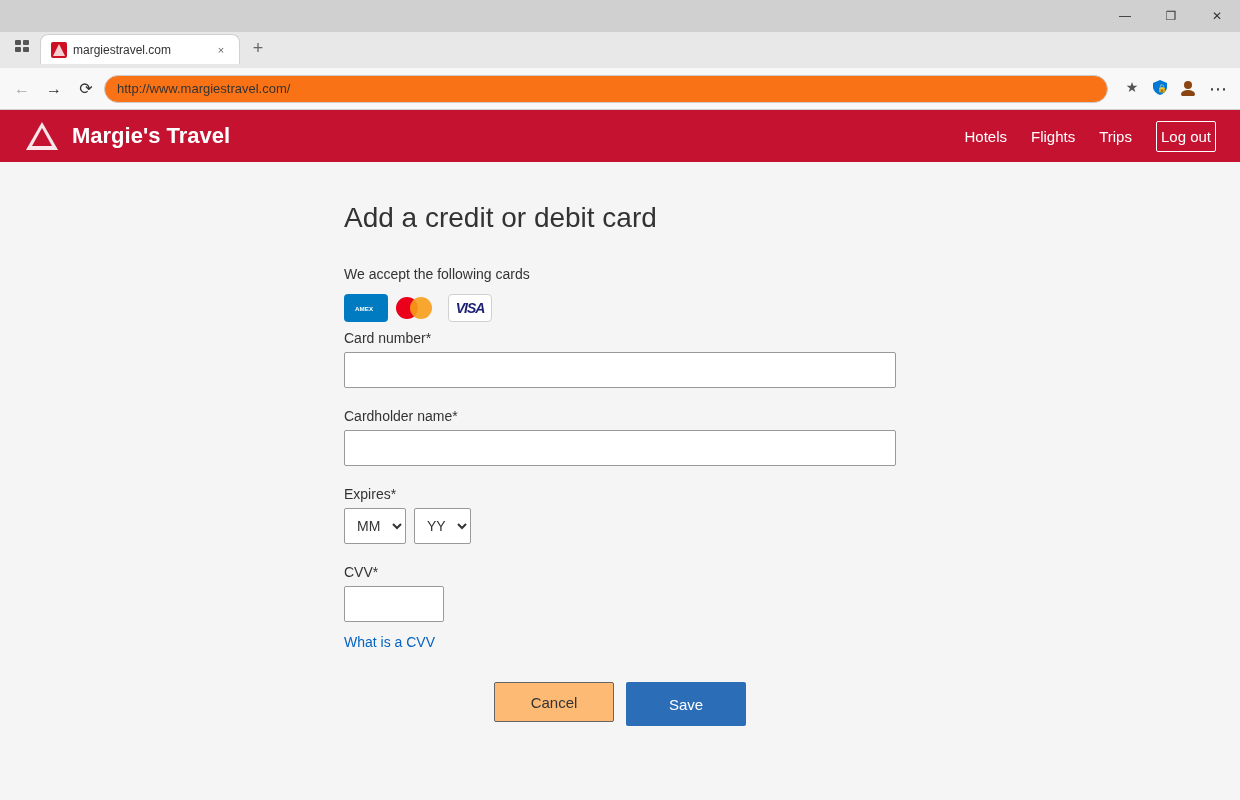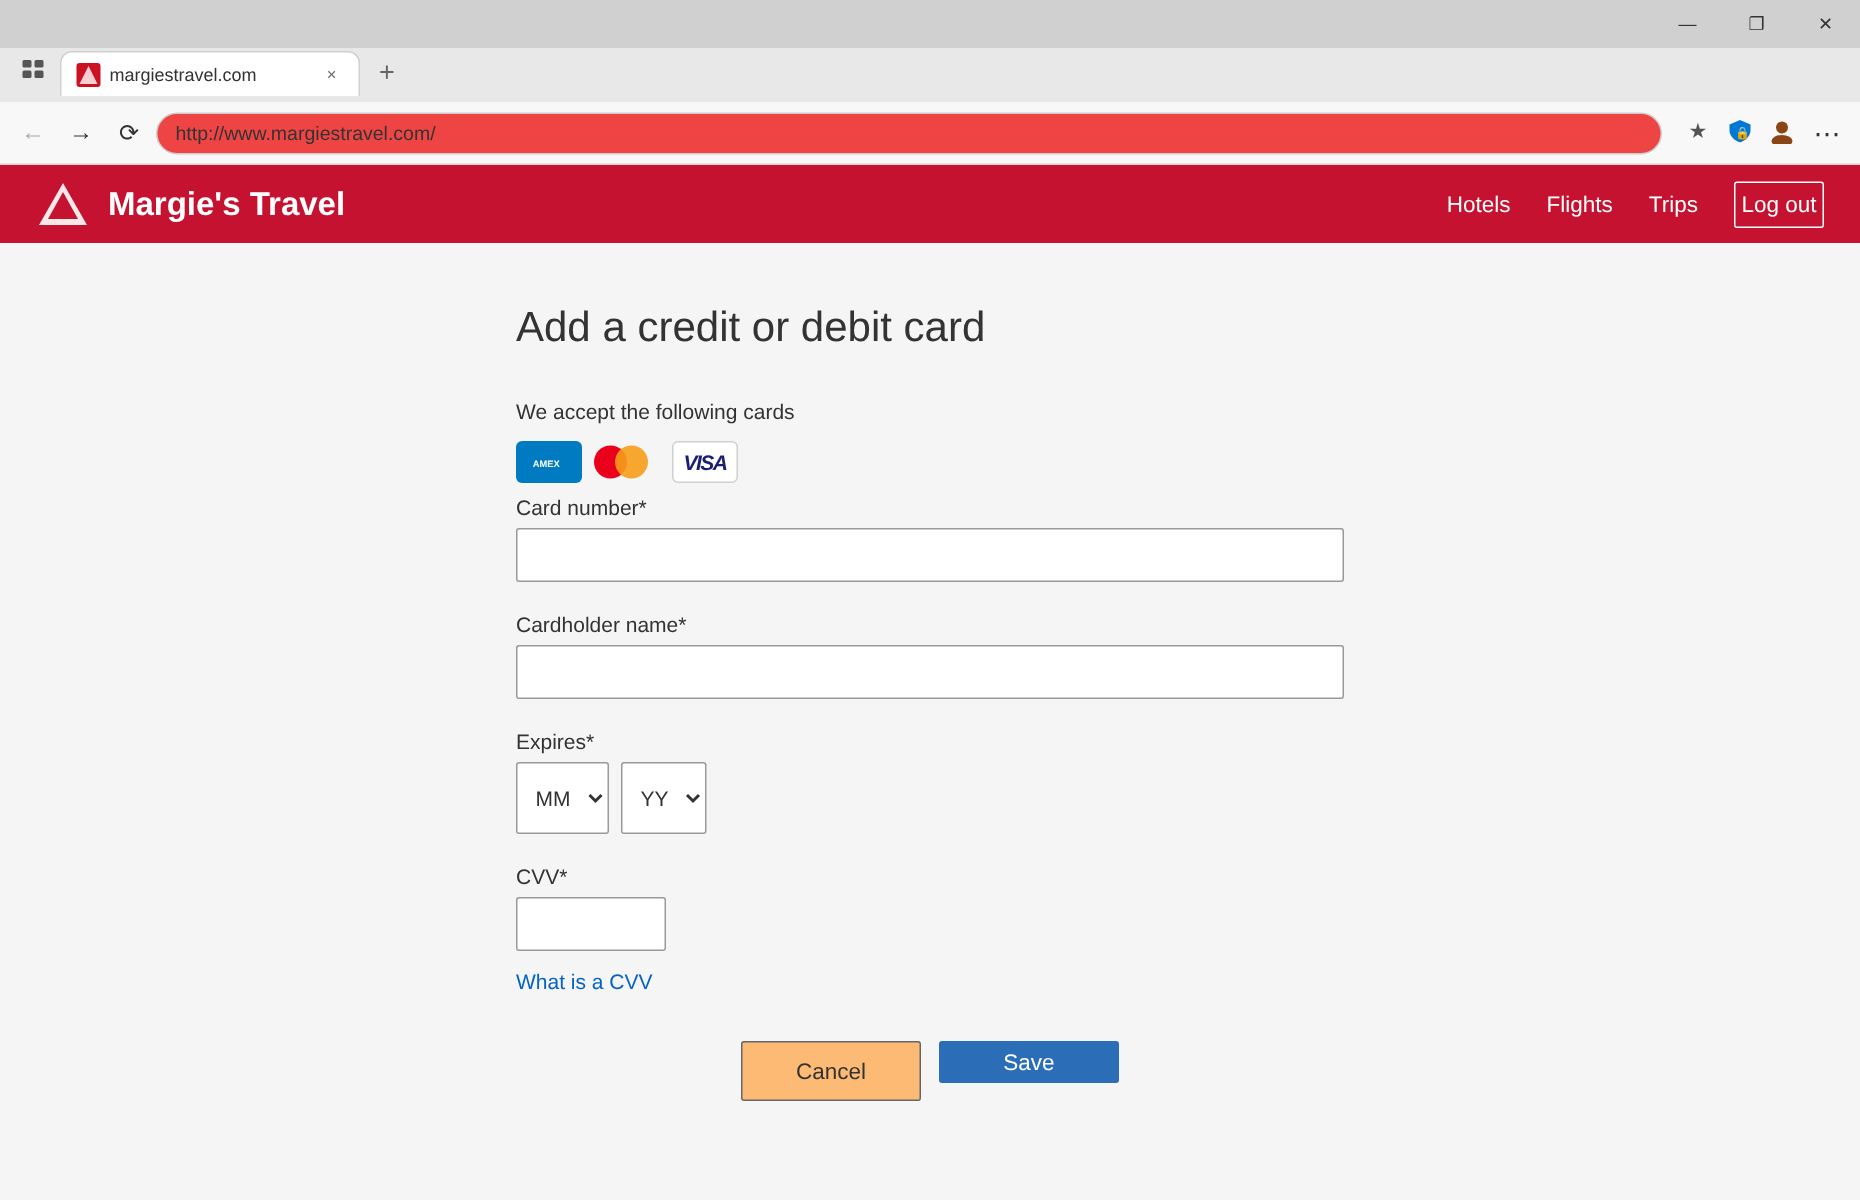--- a/index.html
+++ b/index.html
@@ -11,21 +11,21 @@
     .tab-bar { background: #e8e8e8; height: 36px; display: flex; align-items: flex-end; padding: 4px 8px; }
     .tab { background: #fff; height: 30px; min-width: 200px; max-width: 240px; display: flex; align-items: center; padding: 0 10px; border-radius: 8px 8px 0 0; border: 1px solid #d0d0d0; border-bottom: none; font-size: 12px; color: #333; gap: 6px; position: relative; }
     .tab-favicon { width: 16px; height: 16px; background: #cc1122; border-radius: 2px; display: flex; align-items: center; justify-content: center; color: white; font-size: 9px; font-weight: bold; flex-shrink: 0; }
     .tab-title { flex: 1; overflow: hidden; text-overflow: ellipsis; white-space: nowrap; font-size: 12px; }
     .tab-close { width: 16px; height: 16px; display: flex; align-items: center; justify-content: center; border-radius: 50%; font-size: 11px; color: #666; cursor: pointer; }
     .tab-new { width: 28px; height: 28px; display: flex; align-items: center; justify-content: center; border-radius: 50%; font-size: 18px; color: #666; cursor: pointer; margin-left: 4px; margin-bottom: 2px; }
 
     .browser-nav { background: #f8f8f8; height: 42px; display: flex; align-items: center; padding: 0 8px; gap: 4px; border-bottom: 1px solid #d0d0d0; }
     .nav-btn { width: 28px; height: 28px; border: none; background: transparent; cursor: pointer; border-radius: 4px; display: flex; align-items: center; justify-content: center; font-size: 16px; color: #333; }
     .nav-btn.disabled { color: #aaa; cursor: default; }
-    .address-bar { flex: 1; height: 28px; background: #ef4444; border: 1px solid #ccc; border-radius: 14px; display: flex; align-items: center; padding: 0 12px; font-size: 13px; color: #333; }
+    .address-bar { flex: 1; height: 28px; background: #f97316; border: 1px solid #ccc; border-radius: 14px; display: flex; align-items: center; padding: 0 12px; font-size: 13px; color: #333; }
     .address-bar-icons { display: flex; gap: 4px; margin-left: 8px; }
     .addr-icon { width: 24px; height: 24px; display: flex; align-items: center; justify-content: center; border-radius: 50%; cursor: pointer; color: #555; font-size: 14px; }
     .menu-btn { width: 28px; height: 28px; display: flex; align-items: center; justify-content: center; border-radius: 4px; cursor: pointer; color: #333; font-size: 18px; }
 
     
     .window-controls { display: flex; gap: 0; margin-left: auto; }
     .win-btn { width: 46px; height: 32px; border: none; background: transparent; cursor: pointer; display: flex; align-items: center; justify-content: center; font-size: 12px; color: #333; }
 
     
     .page-content { flex: 1; background: #f5f5f5; overflow-y: auto; }
@@ -47,29 +47,29 @@
     
     .card-icon { height: 28px; border-radius: 4px; display: flex; align-items: center; justify-content: center; font-weight: bold; font-size: 10px; padding: 0 8px; }
     .amex { background: #007bc1; color: white; width: 44px; }
     .visa { background: white; border: 1px solid #e0e0e0; color: #1a1f71; font-size: 14px; font-weight: bold; font-style: italic; width: 44px; letter-spacing: -1px; }
 
     .form-field { margin-bottom: 20px; }
     .form-label { display: block; font-size: 14px; color: #333; margin-bottom: 6px; }
     .form-input { width: 100%; height: 36px; border: 1px solid #999; border-radius: 2px; padding: 0 10px; font-size: 14px; color: #333; outline: none; background: white; }
 
     .expires-row { display: flex; gap: 8px; }
-    .expires-select { height: 48px; border: 1px solid #999; border-radius: 2px; padding: 0 8px; font-size: 14px; color: #333; background: white; cursor: pointer; appearance: auto; }
+    .expires-select { height: 36px; border: 1px solid #999; border-radius: 2px; padding: 0 8px; font-size: 14px; color: #333; background: white; cursor: pointer; appearance: auto; }
 
     .cvv-row { display: flex; gap: 12px; flex-direction: column; }
     .cvv-input { width: 100px; height: 36px; border: 1px solid #999; border-radius: 2px; padding: 0 10px; font-size: 14px; color: #333; outline: none; background: white; }
     .cvv-link { color: #0563c1; text-decoration: none; font-size: 14px; cursor: pointer; }
 
     .form-actions { display: flex; justify-content: center; gap: 12px; margin-top: 32px; }
     .cancel-btn { width: 120px; height: 40px; border: 1px solid #666; background: #fdba74; color: #333; font-size: 15px; border-radius: 2px; cursor: pointer; }
-    .save-btn { width: 120px; height: 28px; border: none; background: #2b6db7; color: white; font-size: 15px; border-radius: 2px; cursor: pointer; }
+    .save-btn { width: 120px; height: 44px; border: none; background: #2b6db7; color: white; font-size: 15px; border-radius: 2px; cursor: pointer; }
 
     .title-bar-top { background: #d0d0d0; height: 32px; display: flex; align-items: center; justify-content: flex-end; padding: 0; }
   </style>
 </head>
 <body>
 
 <div class="browser-chrome">
 
   <div class="title-bar-top">
     <div class="window-controls">

